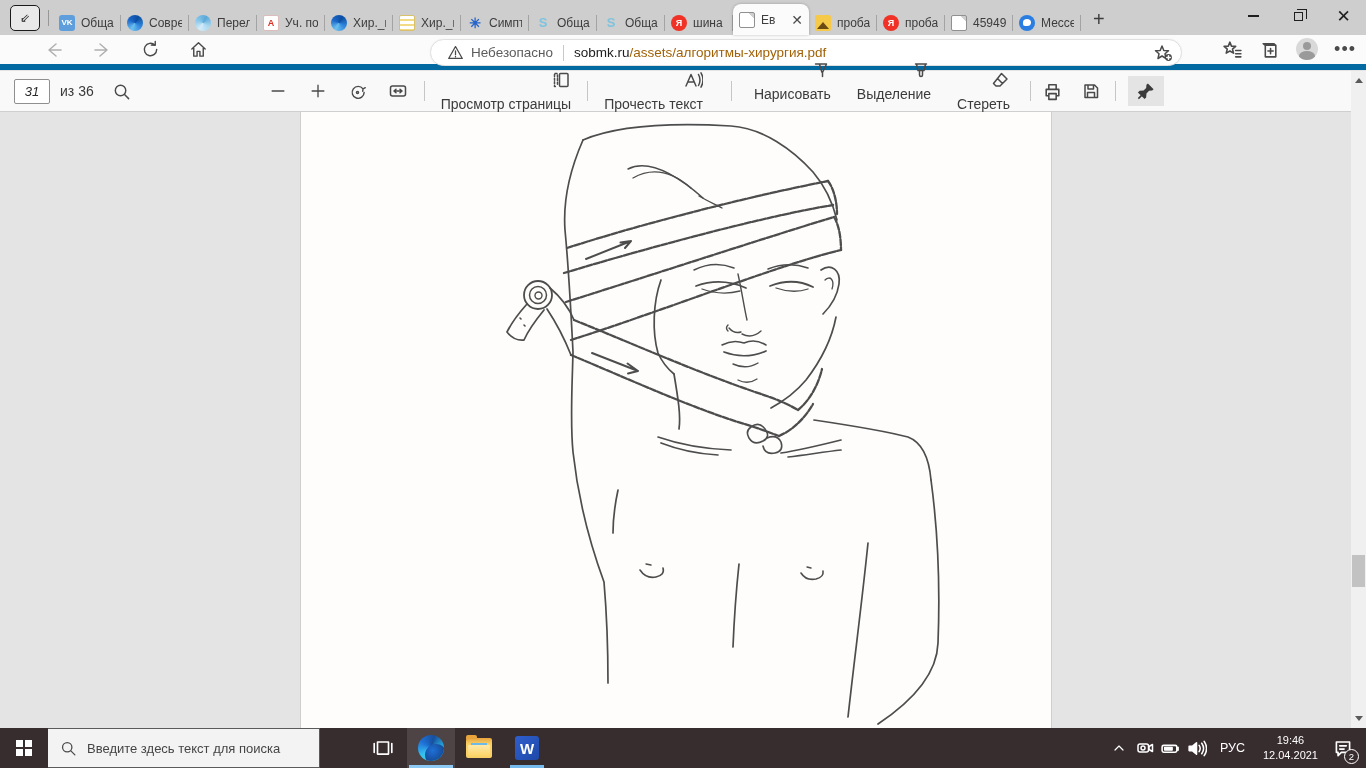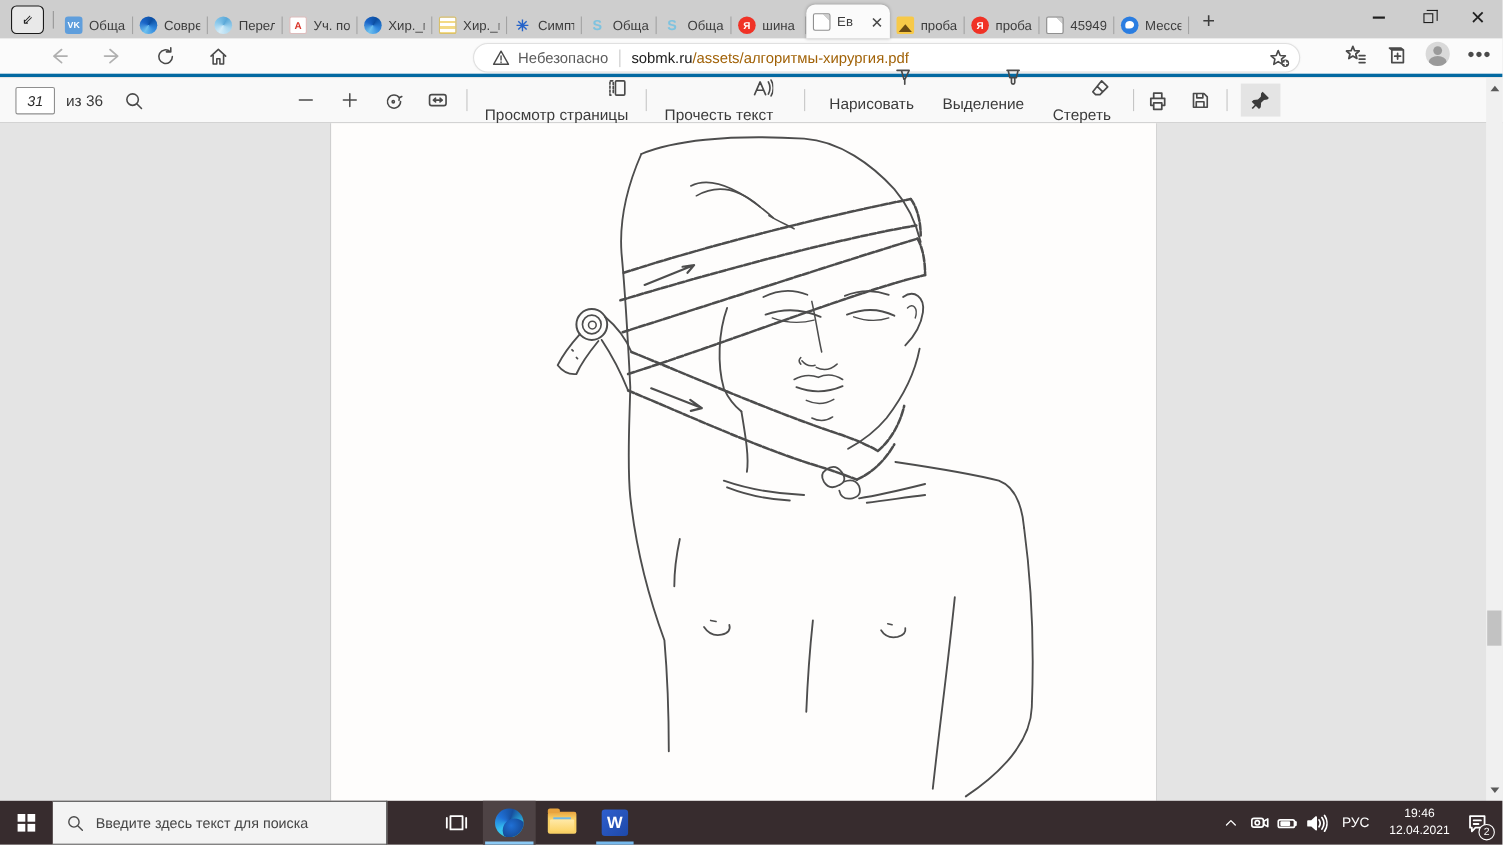--- a/index.html
+++ b/index.html
@@ -45,21 +45,21 @@
   .win-controls { position:absolute; right:0; top:0; height:32px; display:flex; }
   .win-btn { width:45px; height:32px; display:flex; align-items:center; justify-content:center; color:#1f1f1f;}
   .glyph-min { width:11px; height:1.4px; background:#1f1f1f; }
   .glyph-restore { width:9px; height:9px; border:1.2px solid #1f1f1f; position:relative; background:#cecece;}
   .glyph-restore::before { content:""; position:absolute; left:2px; top:-4px; width:9px; height:9px;
     border:1.2px solid #1f1f1f; border-left:none; border-bottom:none; }
   .glyph-close { font-size:17px; font-weight:300; }
 
   
   .navbar { position:absolute; left:0; top:35px; width:1366px; height:35px;
-    background:#fbfbfb; border-bottom:3px solid #0369a1; display:flex; align-items:center; }
+    background:#fbfbfb; border-bottom:6px solid #0369a1; display:flex; align-items:center; }
   .nav-ico { width:28px; height:28px; display:flex; align-items:center; justify-content:center; flex:none;}
   .nav-ico svg { display:block; }
   .addr-field { position:absolute; left:430px; top:4px; width:752px; height:27px;
     background:#fff; border:1px solid #e0e0e0; border-radius:14px;
     display:flex; align-items:center; padding:0 8px 0 16px; box-shadow:0 0 2px rgba(0,0,0,.06);}
   .addr-sec { display:flex; align-items:center; font-size:13.5px; color:#5c5c5c; }
   .addr-div { width:1px; height:16px; background:#c9c9c9; margin:0 10px; }
   .addr-url { font-size:13.5px; color:#202020; white-space:nowrap; overflow:hidden; flex:1;}
   .addr-url .path { color:#a16207; }
   .nav-right { position:absolute; right:10px; top:3px; display:flex; align-items:center; gap:16px;}
@@ -101,21 +101,21 @@
   .taskbar { position:absolute; left:0; top:728px; width:1366px; height:40px;
     background:#372c2e; display:flex; align-items:stretch; }
   .tb-btn { width:48px; display:flex; align-items:center; justify-content:center; position:relative; flex:none;}
   .tb-btn.running::after { content:""; position:absolute; bottom:0; left:7px; right:7px; height:3px;
     background:#76b9ed; }
   .tb-btn.active-app { background:#51464855; background:#4e4345; }
   .tb-btn.active-app::after { content:""; position:absolute; bottom:0; left:2px; right:2px; height:3px;
     background:#8ccaf5; }
   .start-logo { width:16px; height:16px; display:grid; grid-template-columns:7px 7px; grid-template-rows:7px 7px; gap:2px;}
   .start-logo span { background:#fff; }
-  .tb-search { width:304px; background:#f3f3f3; border:1px solid #5a5a5a; border-left:none;
+  .tb-search { width:272px; background:#f3f3f3; border:1px solid #5a5a5a; border-left:none;
     display:flex; align-items:center; padding-left:12px; gap:10px; flex:none; margin-right:39px;}
   .tb-search-text { font-size:13px; color:#454545; white-space:nowrap; }
   .edge-logo { width:26px; height:26px; border-radius:50%; position:relative; overflow:hidden;
     background:conic-gradient(from 160deg,#3dd6b5,#35c1f1,#1f70d6,#174f9e,#2bb3e0,#3dd6b5); }
   .edge-logo::after { content:""; position:absolute; left:7px; top:9px; width:22px; height:22px;
     border-radius:50%; background:radial-gradient(circle at 35% 30%,#1f70d6,#123f85 70%); }
   .folder-ico { width:26px; height:20px; position:relative; background:linear-gradient(#e8a33d,#f8d066 30%); border-radius:2px;}
   .folder-ico::before { content:""; position:absolute; left:0; top:-3px; width:11px; height:4px;
     background:#e8a33d; border-radius:2px 2px 0 0; }
   .folder-ico::after { content:""; position:absolute; left:2px; top:7px; width:22px; height:11px;

